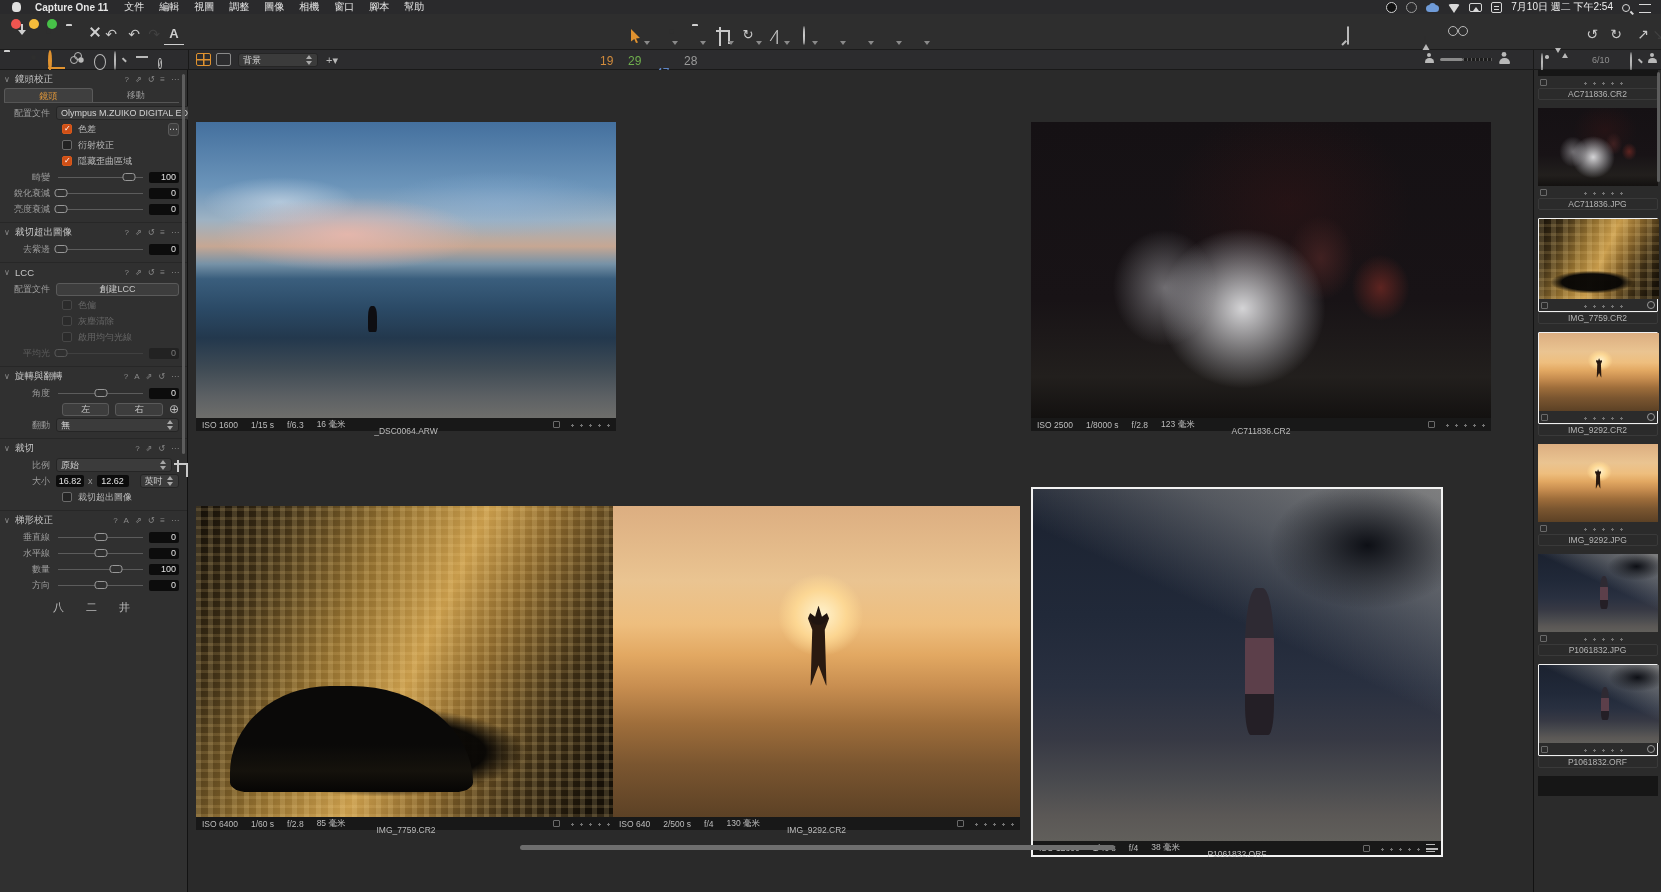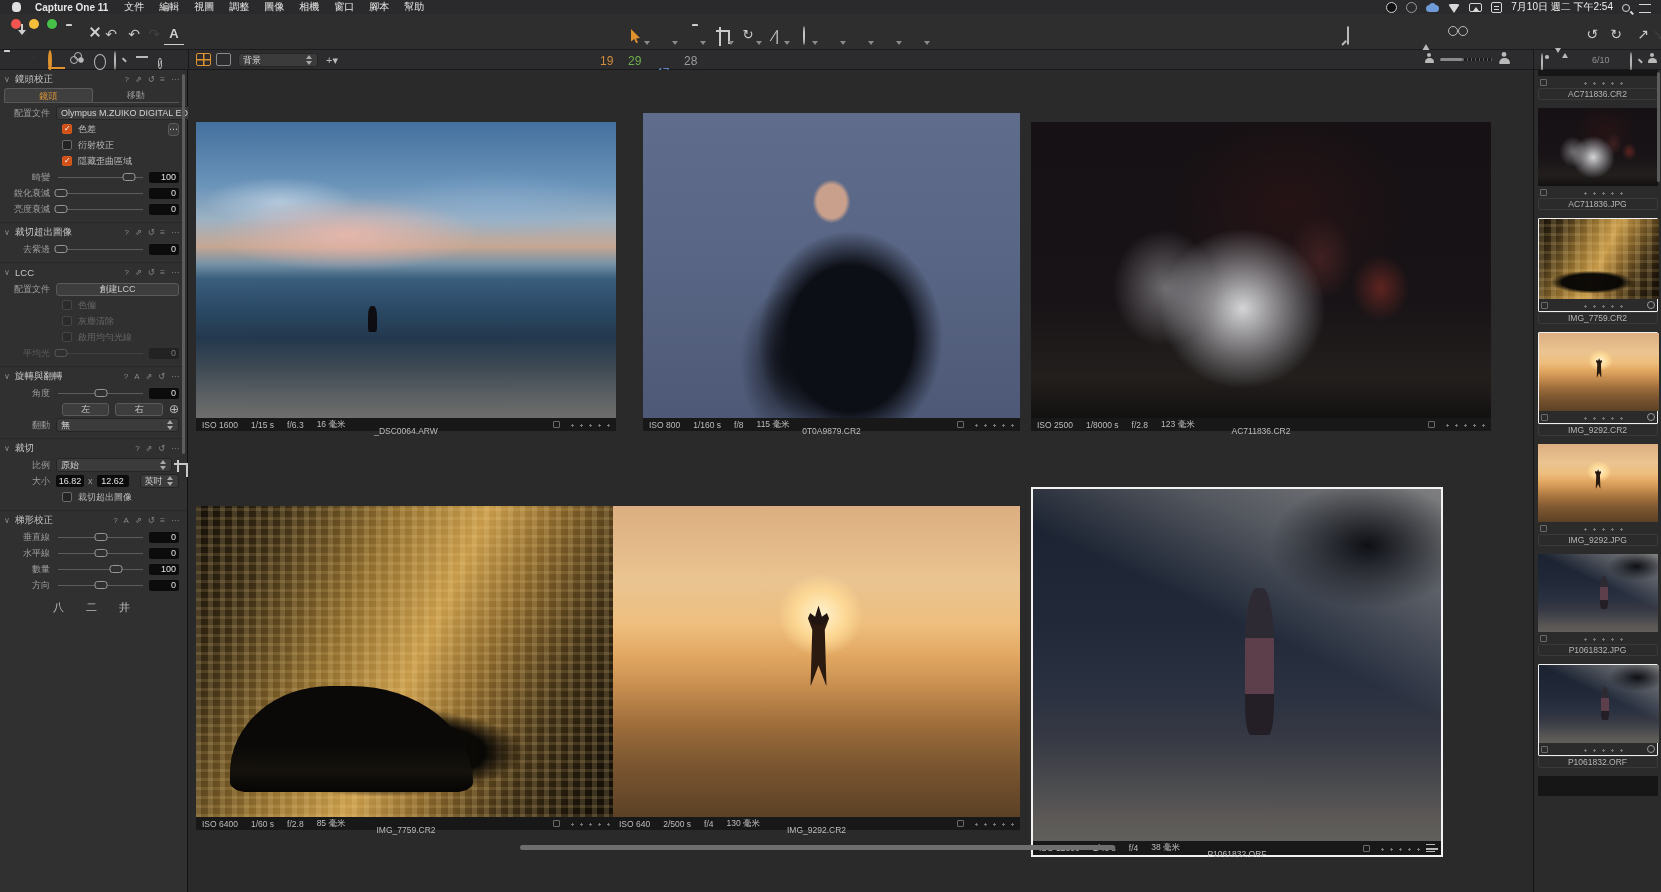--- a/index.html
+++ b/index.html
@@ -610,34 +610,20 @@
       <span class="m">f/6.3</span>
         <span class="m">16 毫米</span>
       <span class="pfile">_DSC0064.ARW</span>
       <span class="pmeta">
           <span class="cbx"></span>
           <span class="dots5"></span>
         </span>
     </div>
   </div>
 
-  <div class="photo" style="left:455px; top:43px; width:377px">
-    <div class="pimg art-portrait" style="height:305px"></div>
-    <div class="pcap">
-      <span class="m">ISO 800</span>
-        <span class="m">1/160 s</span>
-      <span class="m">f/8</span>
-        <span class="m">115 毫米</span>
-      <span class="pfile">0T0A9879.CR2</span>
-      <span class="pmeta">
-          <span class="cbx"></span>
-          <span class="dots5"></span>
-        </span>
-    </div>
-  </div>
 
   <div class="photo" style="left:843px; top:52px; width:460px">
     <div class="pimg art-martial" style="height:296px"></div>
     <div class="pcap">
       <span class="m">ISO 2500</span>
         <span class="m">1/8000 s</span>
       <span class="m">f/2.8</span>
         <span class="m">123 毫米</span>
       <span class="pfile">AC711836.CR2</span>
       <span class="pmeta">

